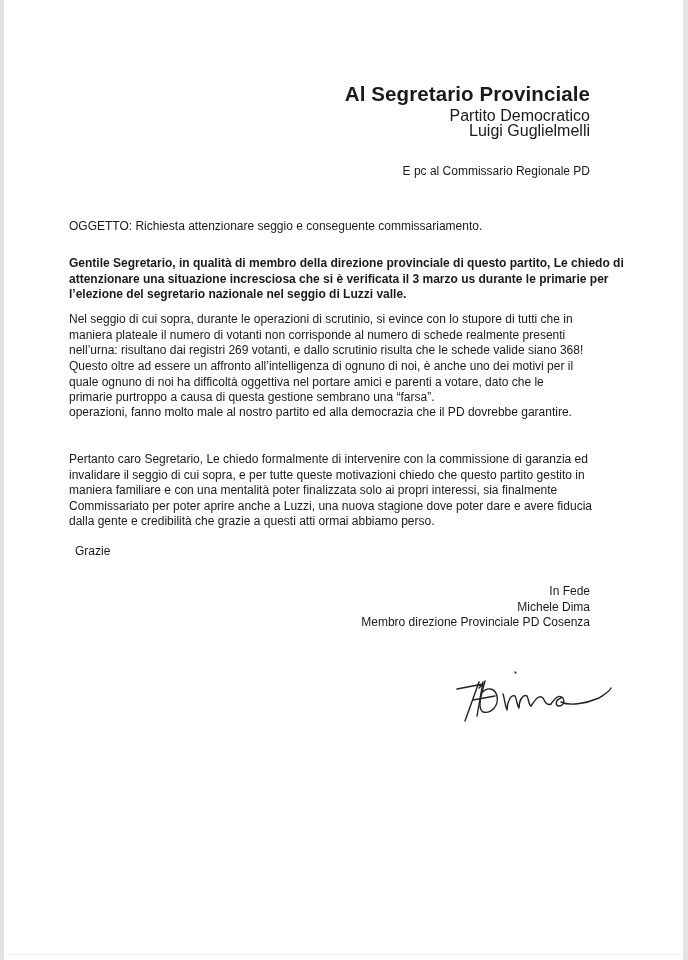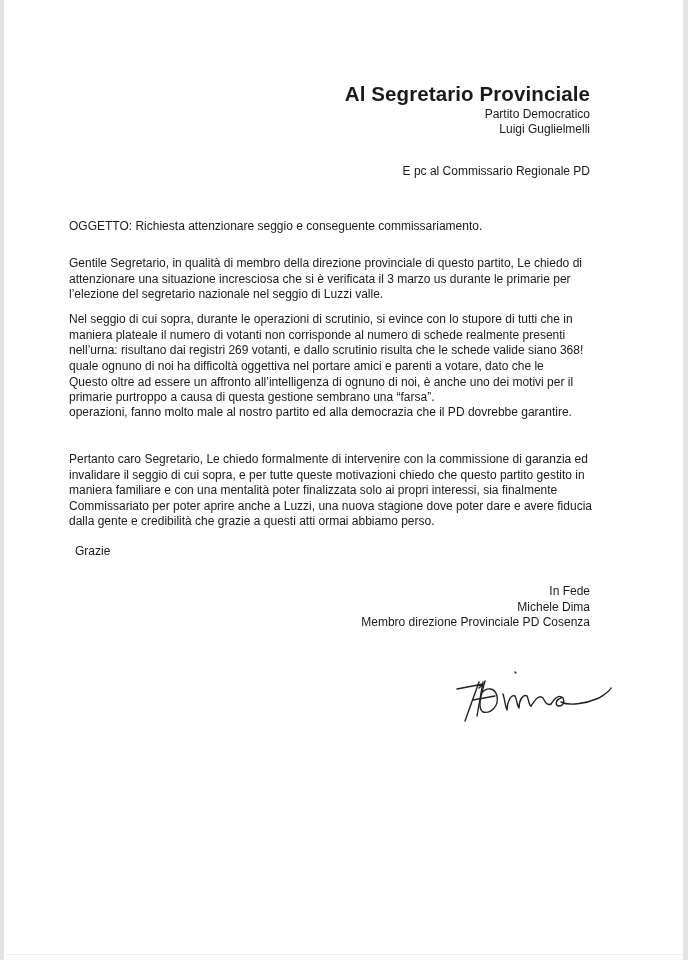--- a/index.html
+++ b/index.html
@@ -7,28 +7,28 @@
     width:688px; height:960px; overflow:hidden; position:relative;
     background:#ffffff;
     font-family:"Liberation Sans", sans-serif; color:#1a1a1a;
   }
   .edge-left { position:absolute; left:0; top:0; width:4px; height:960px; background:#e2e2e2; }
   .edge-right { position:absolute; right:0; top:0; width:5px; height:960px; background:#e4e4e4; }
   .edge-bottom { position:absolute; left:6px; right:6px; top:954px; height:1px; background:#ececec; }
   .page { position:absolute; left:0; top:16px; width:660px; height:960px; }
 
   .title { position:absolute; right:70px; top:66px; font-size:20.5px; font-weight:bold; letter-spacing:0.1px; white-space:nowrap; }
-  .addr { position:absolute; right:70px; font-size:12px; text-align:center; white-space:nowrap; }
+  .addr { position:absolute; right:70px; font-size:16px; text-align:center; white-space:nowrap; }
   .addr1 { top:91px; }
   .addr2 { top:106px; }
   .cc { position:absolute; right:70px; top:148px; font-size:12px; white-space:nowrap; }
 
   .body-text { position:absolute; left:69px; width:580px; font-size:12px; line-height:15.6px; white-space:nowrap; }
   .subject { top:203px; }
-  .p1 { top:240px; }
+  .p1 { top:240px;font-weight:bold; }
   .p2 { top:296px; }
   .p3 { top:343px; }
   .p4 { top:389px; }
   .p5 { top:436px; }
   .thanks { top:528px;margin-left:6px; }
   .line { display:block; }
 
   .sig-block { position:absolute; right:70px; top:568px; font-size:12px; line-height:15.5px; text-align:right; white-space:nowrap; }
   .signature { position:absolute; left:455px; top:650px; width:160px; height:60px; }
 </style>
@@ -53,22 +53,22 @@
     <span class="line">l’elezione del segretario nazionale nel seggio di Luzzi valle.</span>
   </div>
 
   <div class="body-text p2">
     <span class="line">Nel seggio di cui sopra, durante le operazioni di scrutinio, si evince con lo stupore di tutti che in</span>
     <span class="line">maniera plateale il numero di votanti non corrisponde al numero di schede realmente presenti</span>
     <span class="line">nell’urna: risultano dai registri 269 votanti, e dallo scrutinio risulta che le schede valide siano 368!</span>
   </div>
 
   <div class="body-text p3">
+    <span class="line">Questo oltre ad essere un affronto all’intelligenza di ognuno di noi, è anche uno dei motivi per il</span>
     <span class="line">quale ognuno di noi ha difficoltà oggettiva nel portare amici e parenti a votare, dato che le</span>
-    <span class="line">Questo oltre ad essere un affronto all’intelligenza di ognuno di noi, è anche uno dei motivi per il</span>
     <span class="line">primarie purtroppo a causa di questa gestione sembrano una “farsa”.</span>
   </div>
 
   <div class="body-text p4">
     <span class="line">operazioni, fanno molto male al nostro partito ed alla democrazia che il PD dovrebbe garantire.</span>
   </div>
 
   <div class="body-text p5">
     <span class="line">Pertanto caro Segretario, Le chiedo formalmente di intervenire con la commissione di garanzia ed</span>
     <span class="line">invalidare il seggio di cui sopra, e per tutte queste motivazioni chiedo che questo partito gestito in</span>

